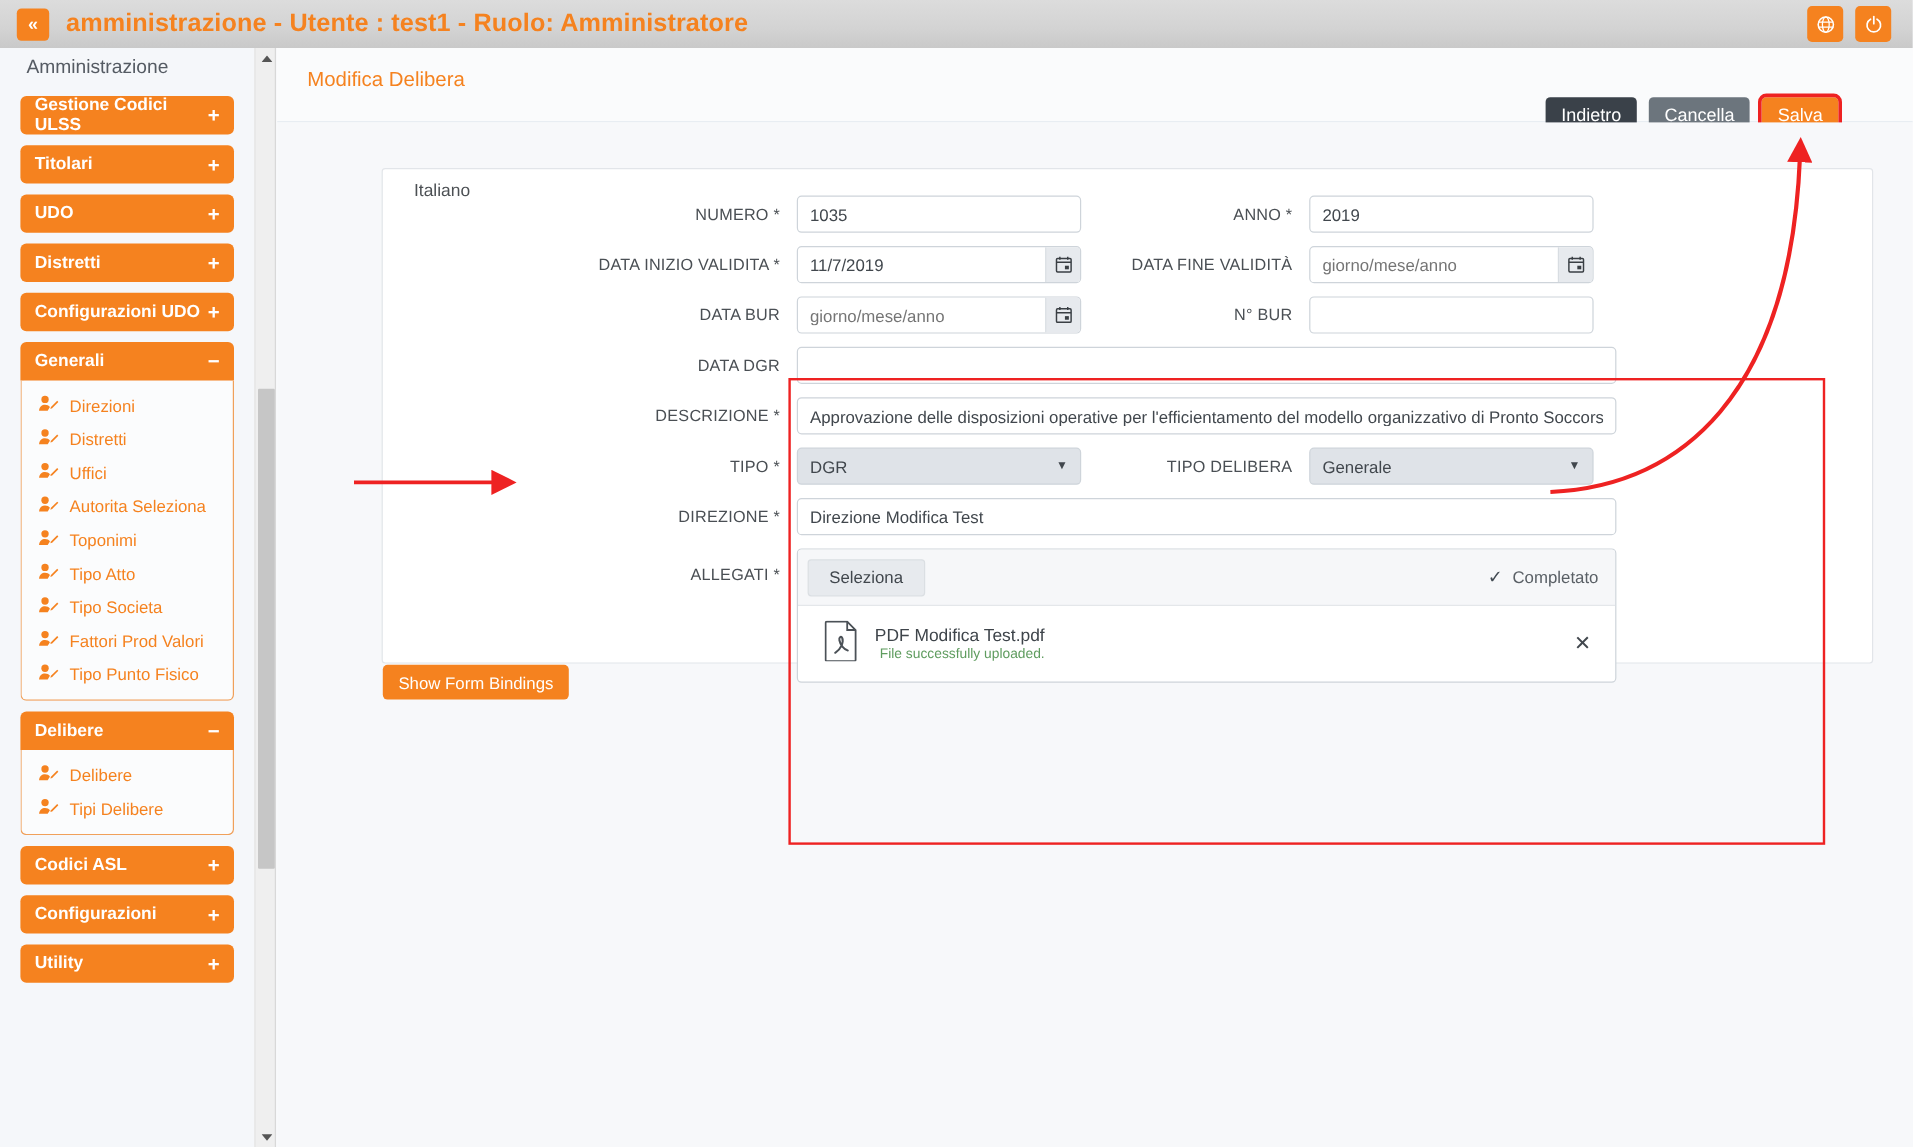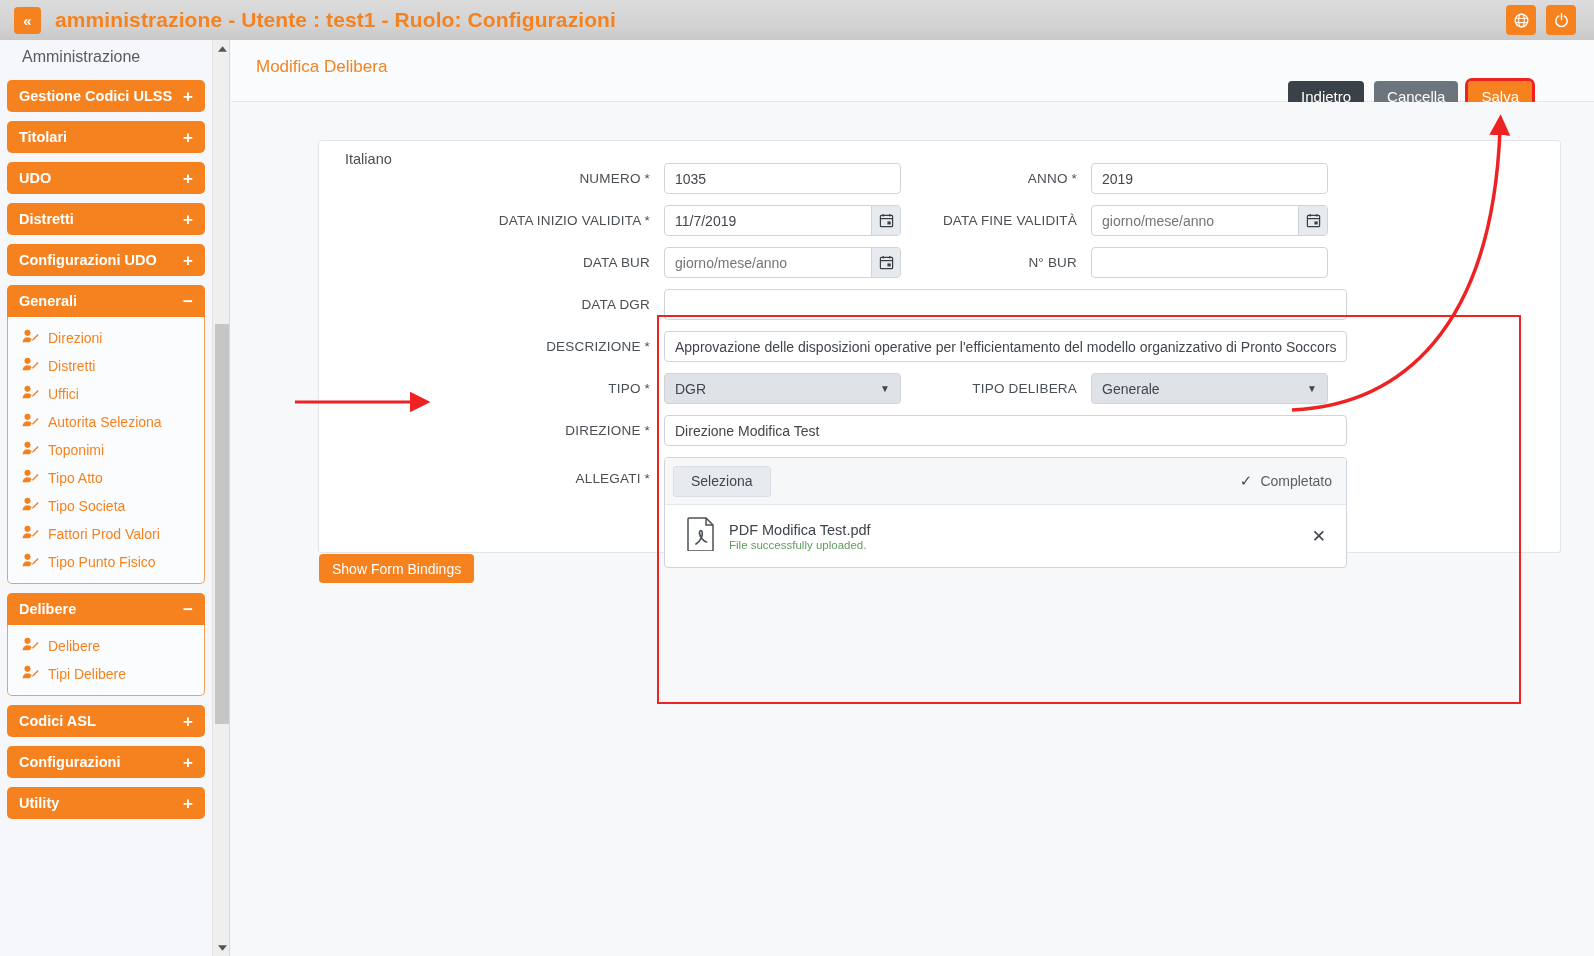--- a/index.html
+++ b/index.html
@@ -63,21 +63,21 @@
     width: 212px; height: 916px;
     background: #f5f7fa;
     overflow: hidden;
   }
   .sidebar-title {
     font-size: 16px;
     color: #555b63;
     padding: 8px 0 14px 22px;
     font-weight: 400;
   }
-  .menu { padding: 0 7px; }
+  .menu { padding: 0 17px; }
   .menu-group { margin-bottom: 9px; }
   .menu-head {
     background: #f5821f;
     color: #ffffff;
     border-radius: 5px;
     height: 32px;
     display: flex; align-items: center;
     padding: 0 12px;
     font-size: 14.5px;
     font-weight: bold;
@@ -296,21 +296,21 @@
     display: flex; align-items: center; gap: 8px;
     font-size: 14px; color: #5a6066;
   }
   .chk { color: #414a52; font-size: 15px; }
   .file-row {
     display: flex; align-items: center;
     padding: 12px 14px 12px 22px;
     gap: 14px;
   }
   .pdf-ico { flex: 0 0 auto; }
-  .file-meta { display: flex; flex-direction: column; gap: 1px; }
+  .file-meta { display: flex; flex-direction: column; gap: 1px; align-items: flex-end; }
   .file-name { font-size: 14.5px; color: #3e444a; }
   .file-status { font-size: 11.5px; color: #5f9c5f; }
   .file-x {
     margin-left: auto;
     font-size: 17px; color: #41474d;
     cursor: pointer;
     padding: 0 6px;
   }
 
   .sfb-btn {
@@ -342,21 +342,21 @@
 </style>
 </head>
 <body>
 
 <div id="app">
 
   <div class="topbar">
     <div class="collapse-btn">
       <span>«</span>
     </div>
-    <div class="topbar-title">amministrazione - Utente : test1 - Ruolo: Configurazioni</div>
+    <div class="topbar-title">amministrazione - Utente : test1 - Ruolo: Amministratore</div>
     <div class="topbar-right">
       <div class="ico-btn">
         <svg width="17" height="17" viewBox="0 0 24 24">
           <circle cx="12" cy="12" r="9" fill="none" stroke="#fff" stroke-width="1.8"></circle>
           <ellipse cx="12" cy="12" rx="4" ry="9" fill="none" stroke="#fff" stroke-width="1.5"></ellipse>
           <line x1="3" y1="9" x2="21" y2="9" stroke="#fff" stroke-width="1.5"></line>
           <line x1="3" y1="15" x2="21" y2="15" stroke="#fff" stroke-width="1.5"></line>
         </svg>
       </div>
       <div class="ico-btn">

